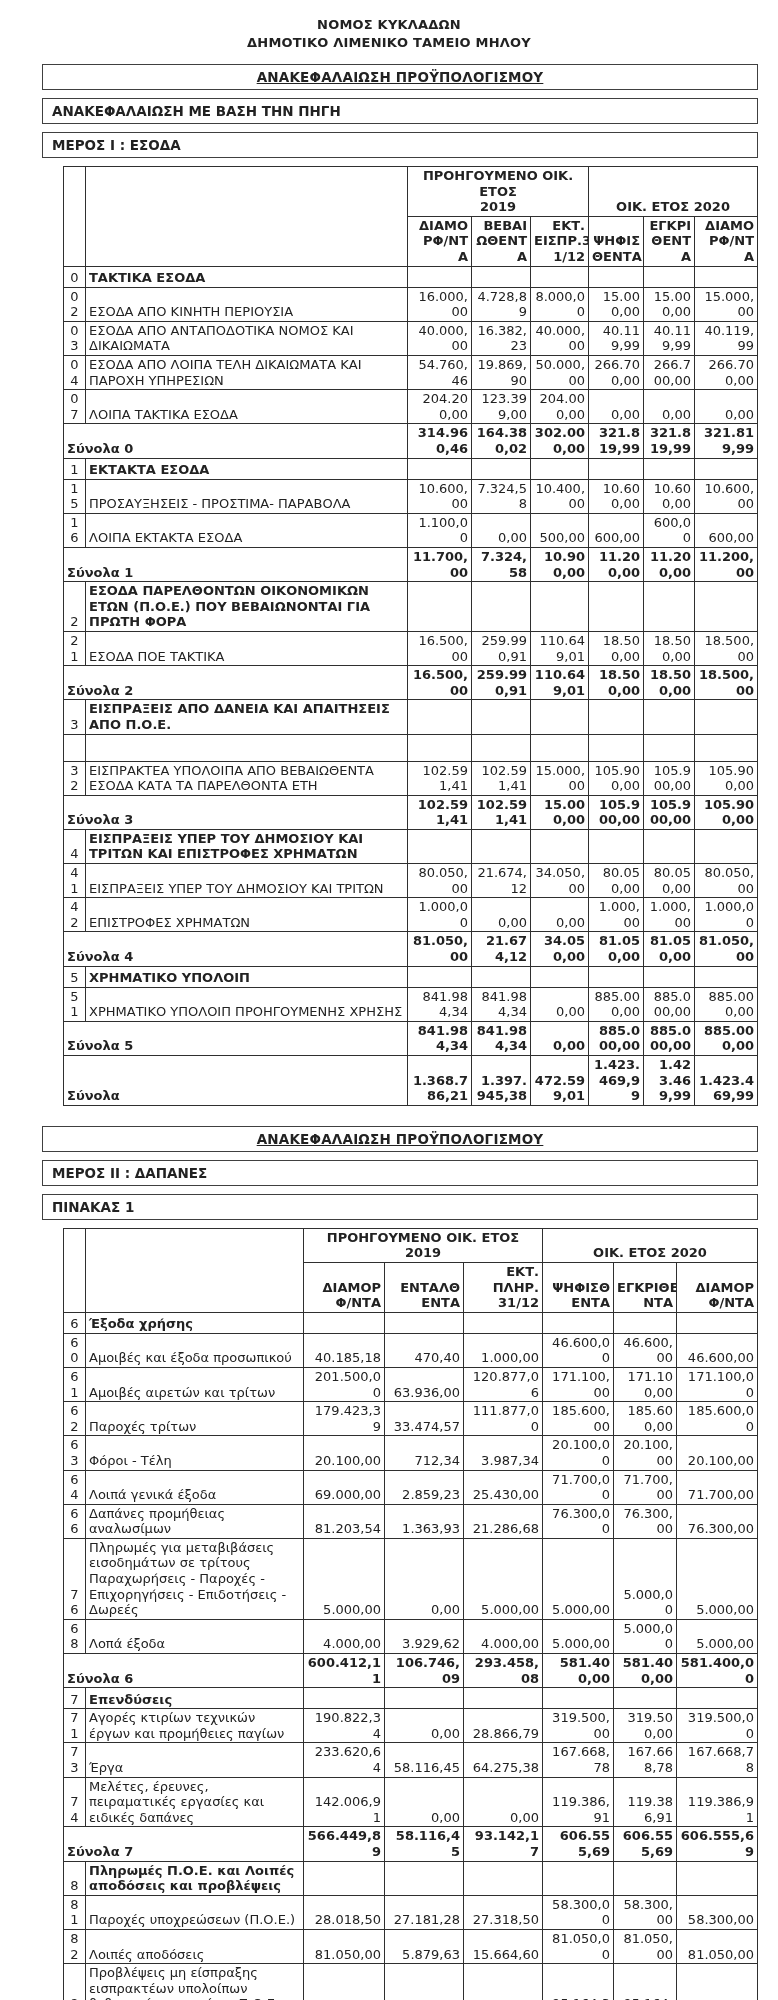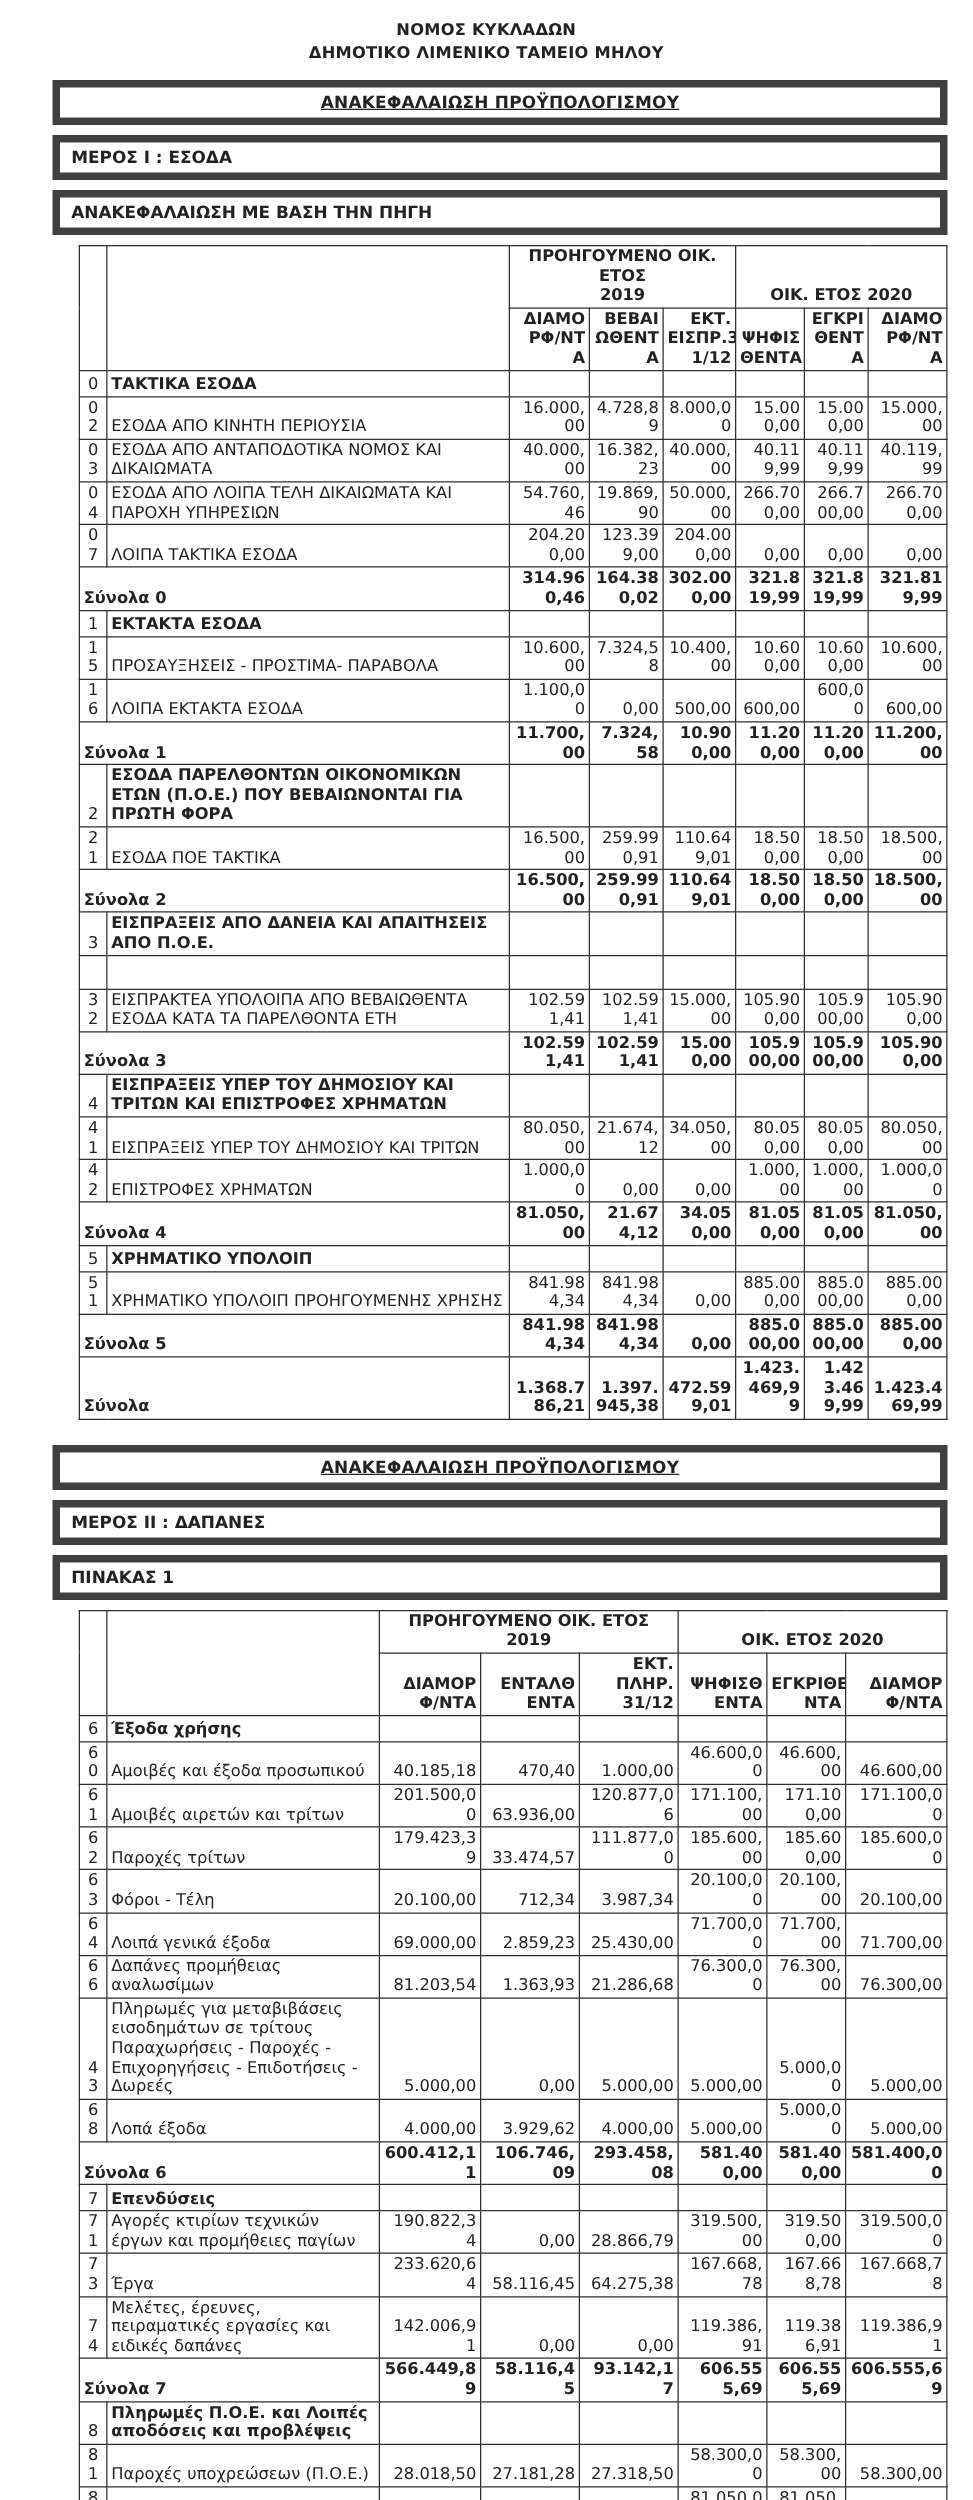--- a/index.html
+++ b/index.html
@@ -12,21 +12,21 @@
   .page{width:778px;padding:16px 0 34px 0;box-sizing:border-box;}
 
   
   .doc-header{text-align:center;margin-bottom:13px;}
   .doc-header div{font-size:13px;font-weight:bold;line-height:1.35;letter-spacing:.2px;}
 
   
   .banner-box,.label-box{
     box-sizing:border-box;
     width:716px;margin:0 0 8px 42px;
-    border:6px solid #404040;
+    border:1px solid #404040;
     padding:4px 6px;
     font-size:13.5px;font-weight:bold;
     background:#fff;
   }
   .banner-box{text-align:center;}
   .banner-box .banner-text{text-decoration:underline;letter-spacing:.2px;}
   .label-box{text-align:left;padding-left:9px;}
 
   
   table.budget{
@@ -74,24 +74,24 @@
 
   <div class="doc-header">
     <div>ΝΟΜΟΣ ΚΥΚΛΑΔΩΝ</div>
     <div>ΔΗΜΟΤΙΚΟ ΛΙΜΕΝΙΚΟ ΤΑΜΕΙΟ ΜΗΛΟΥ</div>
   </div>
 
   <div class="banner-box">
     <span class="banner-text">ΑΝΑΚΕΦΑΛΑΙΩΣΗ ΠΡΟΫΠΟΛΟΓΙΣΜΟΥ</span>
   </div>
   <div class="label-box">
-    <span>ΜΕΡΟΣ I : ΕΣΟΔΑ</span>
+    <span>ΑΝΑΚΕΦΑΛΑΙΩΣΗ ΜΕ ΒΑΣΗ ΤΗΝ ΠΗΓΗ</span>
   </div>
   <div class="label-box">
-    <span>ΑΝΑΚΕΦΑΛΑΙΩΣΗ ΜΕ ΒΑΣΗ ΤΗΝ ΠΗΓΗ</span>
+    <span>ΜΕΡΟΣ I : ΕΣΟΔΑ</span>
   </div>
 
   <table class="budget t1">
     <colgroup>
       <col style="width:22px">
         <col style="width:322px">
       <col style="width:64px">
         <col style="width:59px">
         <col style="width:58px">
       <col style="width:55px">
@@ -482,21 +482,21 @@
           <td class="code">66</td>
           <td class="label">Δαπάνες προμήθειας αναλωσίμων</td>
           <td class="num">81.203,54</td>
           <td class="num">1.363,93</td>
           <td class="num">21.286,68</td>
           <td class="num">76.300,00</td>
           <td class="num">76.300,00</td>
           <td class="num">76.300,00</td>
         </tr>
         <tr class="data-row">
-          <td class="code">43</td>
+          <td class="code">76</td>
           <td class="label">Πληρωμές για μεταβιβάσεις εισοδημάτων σε τρίτους Παραχωρήσεις - Παροχές - Επιχορηγήσεις - Επιδοτήσεις - Δωρεές</td>
           <td class="num">5.000,00</td>
           <td class="num">0,00</td>
           <td class="num">5.000,00</td>
           <td class="num">5.000,00</td>
           <td class="num">5.000,00</td>
           <td class="num">5.000,00</td>
         </tr>
         <tr class="data-row">
           <td class="code">68</td>

